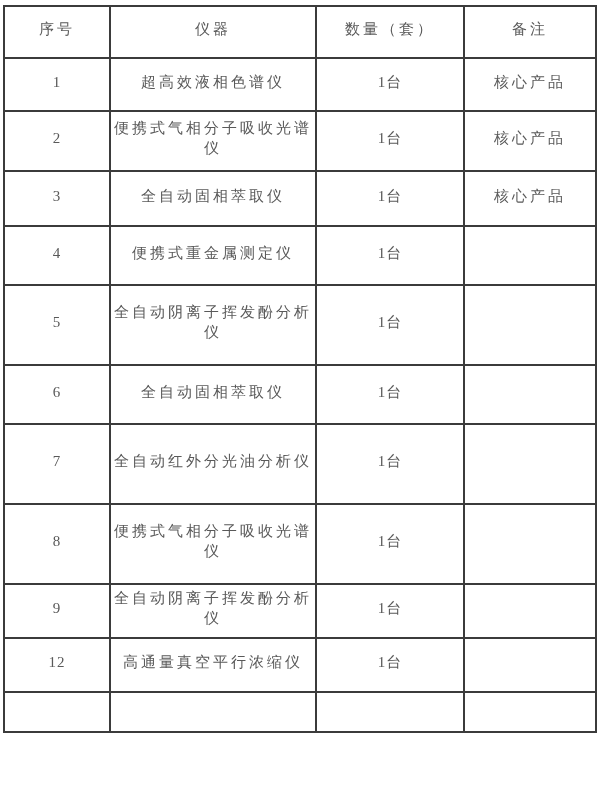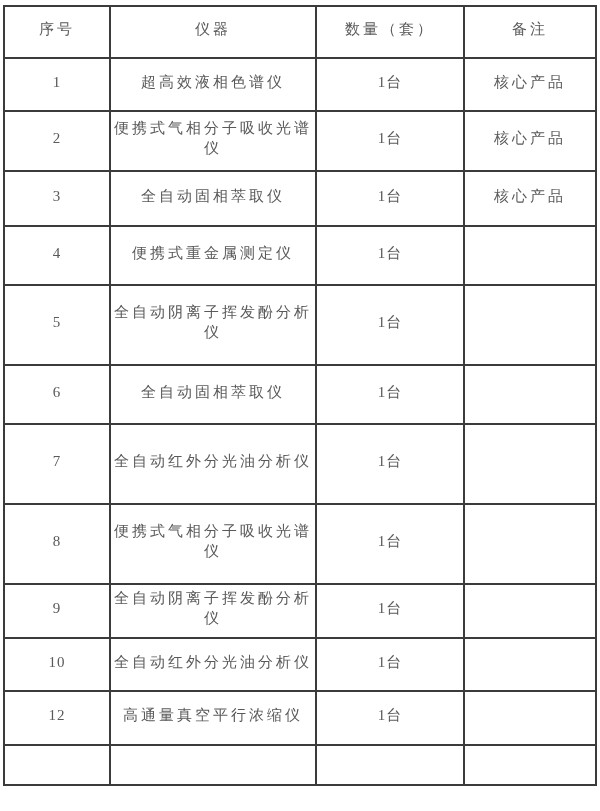--- a/index.html
+++ b/index.html
@@ -114,26 +114,20 @@
         <td class="cjk">便携式气相分子吸收光谱仪</td>
         <td class="num">1台</td>
         <td class="cjk"></td>
       </tr>
       <tr style="height:54px;">
         <td class="num">9</td>
         <td class="cjk">全自动阴离子挥发酚分析仪</td>
         <td class="num">1台</td>
         <td class="cjk"></td>
       </tr>
-      <tr style="height:53px;">
-        <td class="num">10</td>
-        <td class="cjk">全自动红外分光油分析仪</td>
-        <td class="num">1台</td>
-        <td class="cjk"></td>
-      </tr>
       <tr style="height:54px;">
         <td class="num">12</td>
         <td class="cjk">高通量真空平行浓缩仪</td>
         <td class="num">1台</td>
         <td class="cjk"></td>
       </tr>
       <tr style="height:40px;">
         <td class="num"></td>
         <td class="cjk"></td>
         <td class="num"></td>

